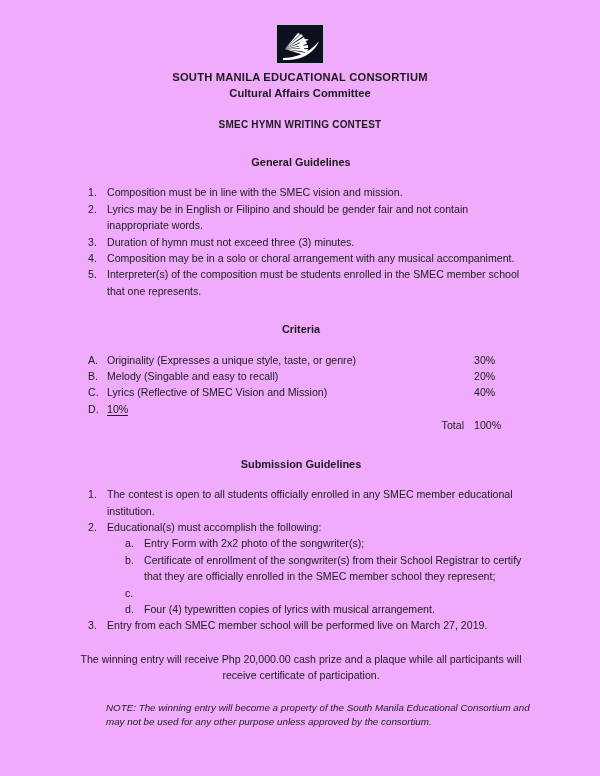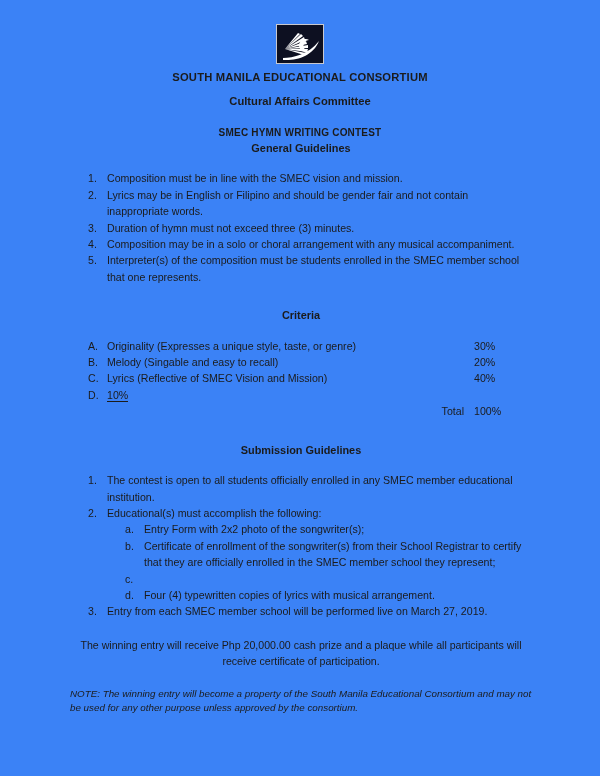--- a/index.html
+++ b/index.html
@@ -12,21 +12,21 @@
     width: 600px;
     height: 776px;
     position: relative;
     font-family: "Liberation Sans", "DejaVu Sans", sans-serif;
     color: #1b1b1b;
     overflow: hidden;
   }
   .page {
     position: absolute;
     inset: 0;
-    background: #3b82f6;
+    background: #f0abfc;
   }
 
   
   .logo-wrap {
     position: absolute;
     top: 24px;
     left: 0;
     right: 0;
     display: flex;
     justify-content: center;
@@ -51,34 +51,33 @@
   .title-main {
     font-size: 11.2px;
     font-weight: bold;
     letter-spacing: .2px;
     line-height: 15px;
   }
   .title-sub {
     font-size: 11.2px;
     font-weight: bold;
     line-height: 16px;
-    margin-top: 8px;
   }
   .title-contest {
     margin-top: 16px;
     font-size: 10px;
     font-weight: bold;
     letter-spacing: .2px;
     line-height: 15px;
   }
 
   
   .content {
     position: absolute;
-    top: 140px;
+    top: 154px;
     left: 70px;
     width: 462px;
     font-size: 10.6px;
     line-height: 16.4px;
   }
   .section-head {
     text-align: center;
     font-weight: bold;
     font-size: 10.9px;
     margin-bottom: 14px;
@@ -148,20 +147,21 @@
   }
 
   .para {
     line-height: 16.4px;
     text-align: center;
   }
   .note {
     font-style: italic;
     font-size: 9.8px;
     line-height: 14.6px;
+    margin-left: 36px;
   }
 </style>
 </head>
 <body>
 
 <div class="page">
 
   <div class="logo-wrap">
     <div class="logo">
       <svg width="46" height="38" viewBox="0 0 46 38" aria-hidden="true">

